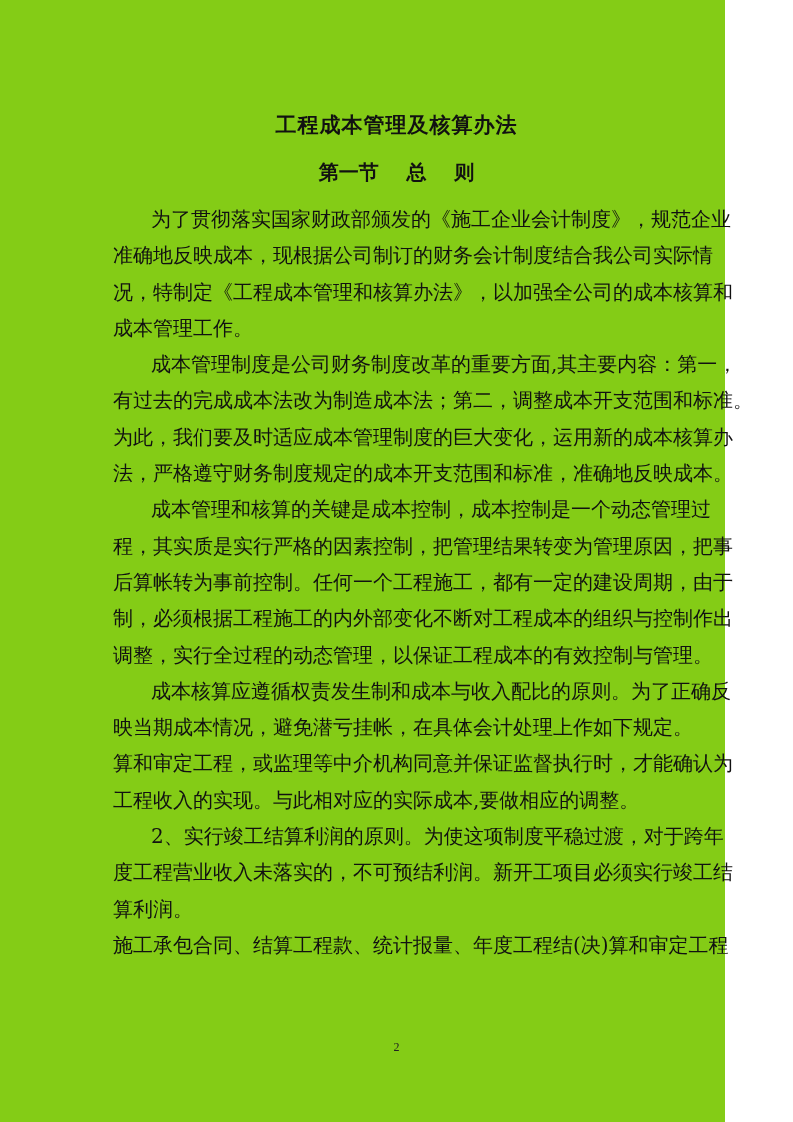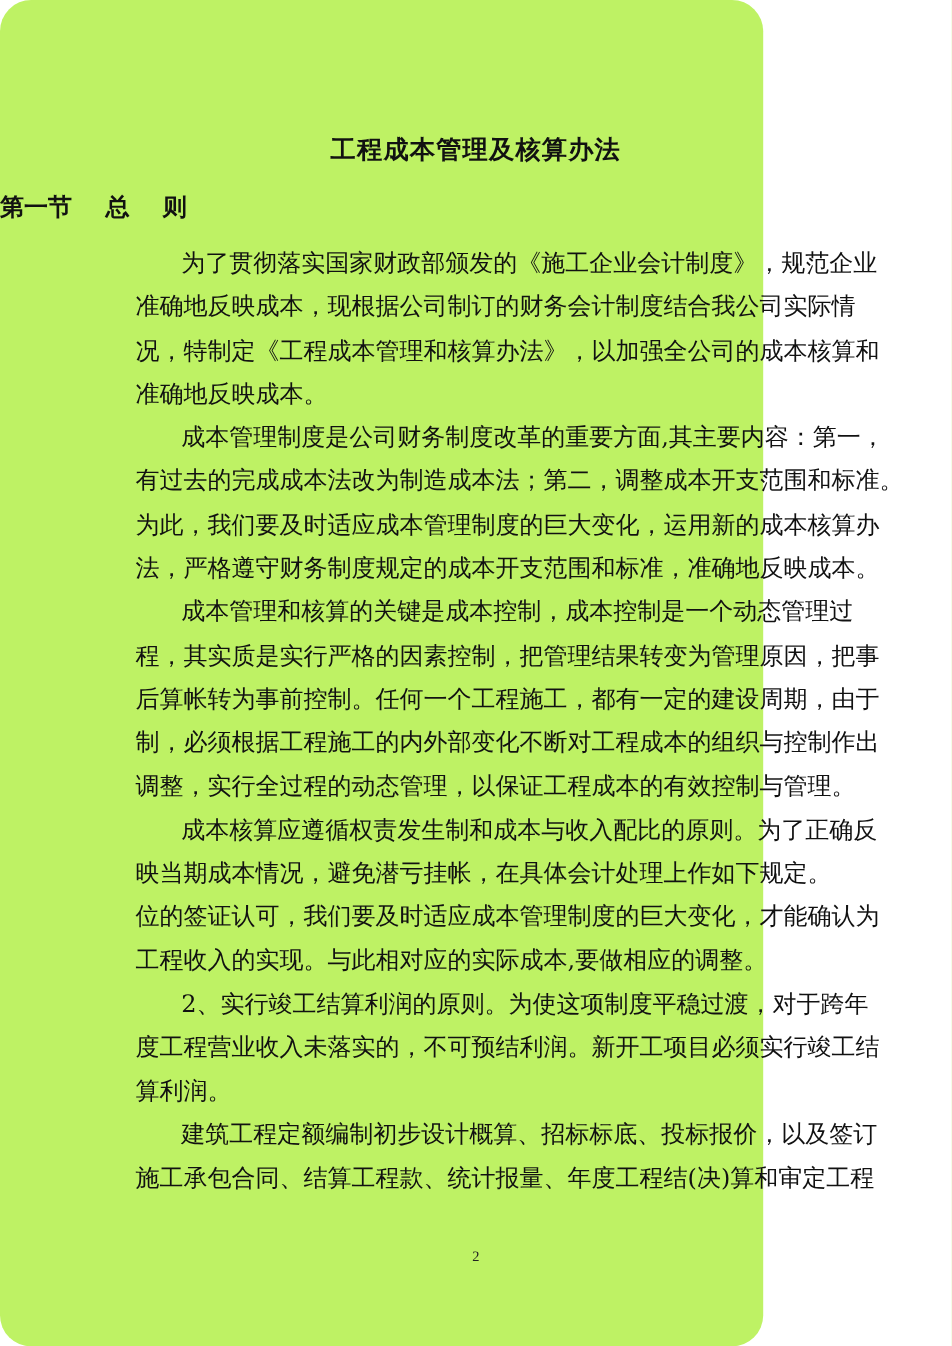--- a/index.html
+++ b/index.html
@@ -1,22 +1,22 @@
 <!DOCTYPE html>
 <html><head>
 <meta charset="utf-8">
 <style>
   html, body { margin: 0; padding: 0; background: #ffffff; }
   body { width: 793px; height: 1122px; position: relative; overflow: hidden;
          font-family: "DejaVu Serif", "Liberation Serif", serif; color: #111; }
-  .page { position: absolute; left: 0; top: 0; width: 636px; height: 1122px; background: #bef264; border-radius: 26px; }
+  .page { position: absolute; left: 0; top: 0; width: 725px; height: 1122px; background: #84cc16; }
   .title { position: absolute; left: 0; width: 793px; top: 111px; text-align: center;
            font-family: "DejaVu Sans", "Liberation Sans", sans-serif; font-weight: bold;
            font-size: 21px; line-height: 28px; letter-spacing: 1px; }
-  .section { position: absolute; left: 0; width: 793px; top: 158px; 
+  .section { position: absolute; left: 0; width: 793px; top: 158px; text-align: center;
              font-family: "DejaVu Sans", "Liberation Sans", sans-serif; font-weight: bold;
              font-size: 20px; line-height: 28px; white-space: pre; }
   .body { position: absolute; left: 113px; top: 201px; width: 582px; }
   .line { height: 36.3px; line-height: 36.3px; font-size: 20px; white-space: nowrap;
           text-align: justify; text-align-last: justify; overflow: visible; }
   .line.indent { padding-left: 38px; }
   .line.last { text-align-last: left; }
   .pagenum { position: absolute; left: 0; width: 793px; top: 1040px; text-align: center;
              font-family: "Liberation Serif", serif; font-size: 12px; color: #222; }
 </style>
@@ -25,41 +25,40 @@
 
 <div class="page">
   <div class="title">工程成本管理及核算办法</div>
   <div class="section">第一节    总    则</div>
 
   <div class="body">
 
     <div class="line indent">为了贯彻落实国家财政部颁发的《施工企业会计制度》，规范企业</div>
     <div class="line">准确地反映成本，现根据公司制订的财务会计制度结合我公司实际情</div>
     <div class="line">况，特制定《工程成本管理和核算办法》，以加强全公司的成本核算和</div>
-    <div class="line last">准确地反映成本。</div>
+    <div class="line last">成本管理工作。</div>
 
     <div class="line indent">成本管理制度是公司财务制度改革的重要方面,其主要内容：第一，</div>
     <div class="line">有过去的完成成本法改为制造成本法；第二，调整成本开支范围和标准。</div>
     <div class="line">为此，我们要及时适应成本管理制度的巨大变化，运用新的成本核算办</div>
     <div class="line">法，严格遵守财务制度规定的成本开支范围和标准，准确地反映成本。</div>
 
     <div class="line indent">成本管理和核算的关键是成本控制，成本控制是一个动态管理过</div>
     <div class="line">程，其实质是实行严格的因素控制，把管理结果转变为管理原因，把事</div>
     <div class="line">后算帐转为事前控制。任何一个工程施工，都有一定的建设周期，由于</div>
     <div class="line">制，必须根据工程施工的内外部变化不断对工程成本的组织与控制作出</div>
     <div class="line last">调整，实行全过程的动态管理，以保证工程成本的有效控制与管理。</div>
 
     <div class="line indent">成本核算应遵循权责发生制和成本与收入配比的原则。为了正确反</div>
     <div class="line last">映当期成本情况，避免潜亏挂帐，在具体会计处理上作如下规定。</div>
 
-    <div class="line">位的签证认可，我们要及时适应成本管理制度的巨大变化，才能确认为</div>
+    <div class="line">算和审定工程，或监理等中介机构同意并保证监督执行时，才能确认为</div>
     <div class="line last">工程收入的实现。与此相对应的实际成本,要做相应的调整。</div>
 
     <div class="line indent">2、实行竣工结算利润的原则。为使这项制度平稳过渡，对于跨年</div>
     <div class="line">度工程营业收入未落实的，不可预结利润。新开工项目必须实行竣工结</div>
     <div class="line last">算利润。</div>
 
-    <div class="line indent">建筑工程定额编制初步设计概算、招标标底、投标报价，以及签订</div>
     <div class="line">施工承包合同、结算工程款、统计报量、年度工程结(决)算和审定工程</div>
   </div>
 
   <div class="pagenum">2</div>
 </div>
 
 </body></html>

